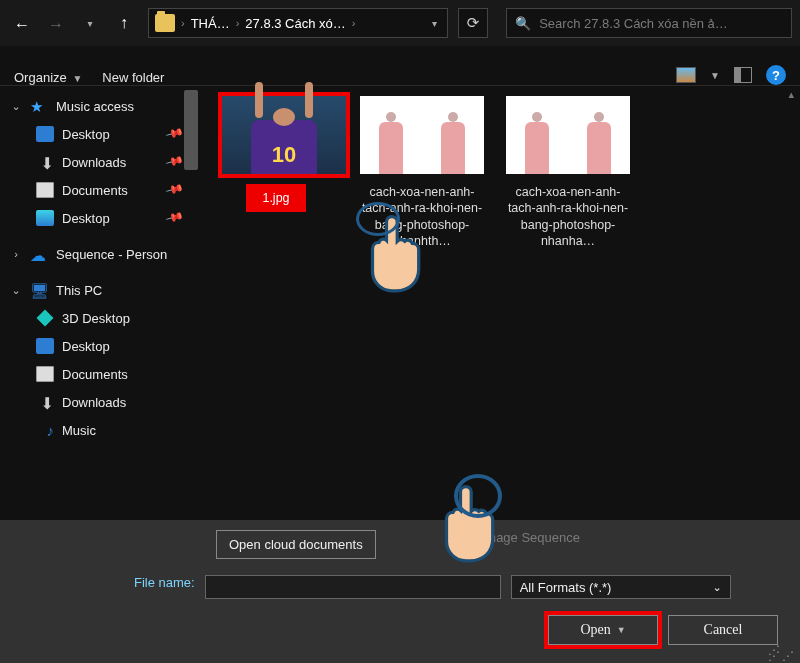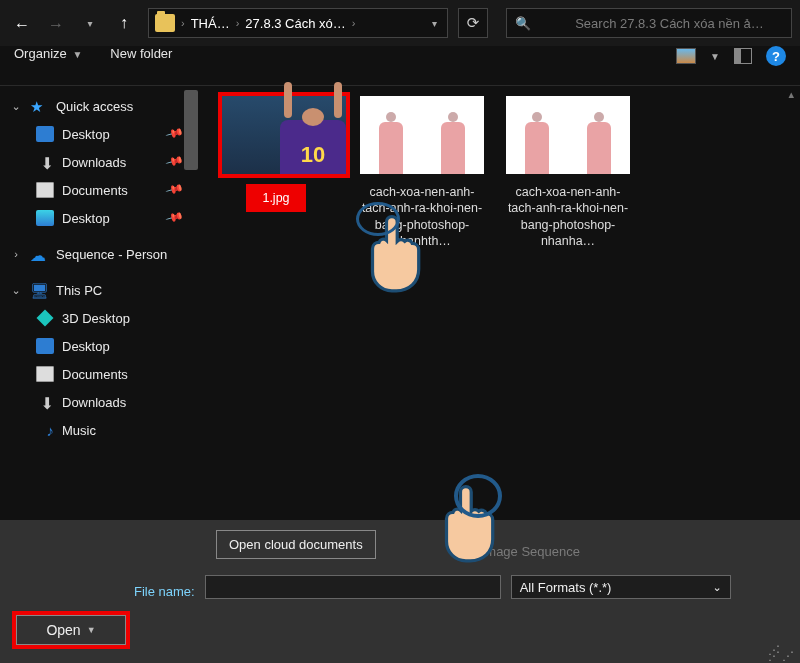--- a/index.html
+++ b/index.html
@@ -58,28 +58,28 @@
   width:30px;height:30px;border:1px solid #444;background:#111;
   display:flex;align-items:center;justify-content:center;color:#ccc;font-size:15px;
   margin-left:4px;
 }
 .searchbox {
   flex:1; height:30px; border:1px solid #444; background:#111;
   display:flex;align-items:center; padding:0 8px; gap:8px; margin-left:12px;
   color:#888;
 }
 .searchbox input {
-  background:transparent;border:none;outline:none;color:#ef4444;flex:1;font-size:13px;margin-left:36px;
+  background:transparent;border:none;outline:none;color:#ef4444;flex:1;font-size:13px;
 }
 .searchbox input::placeholder{color:#7a7a7a;}
 
 
 .toolbar {
   height:40px; background:#111;
-  display:flex;align-items:flex-start; padding:0 14px; gap:28px;
+  display:flex;align-items:flex-end; padding:0 14px; gap:20px;
   border-bottom:1px solid #2a2a2a;
 }
 .toolbar .label { color:#e5e5e5; }
 .toolbar .dropdown-caret{font-size:10px;color:#aaa;margin-left:2px;}
 .toolbar .right { margin-left:auto; display:flex; align-items:center; gap:14px;}
 .view-icon {
   width:20px;height:16px;
   background: linear-gradient(#6ab7e8,#c98a4a);
   border:1px solid #555;
 }
@@ -150,21 +150,21 @@
   background:#2c2c2c;
   position:relative;
 }
 .file-item.selected .thumb{ outline:4px solid #e00; }
 .file-item .caption{ margin-top:10px; font-size:12.5px; word-break:break-word; line-height:1.3;}
 .file-item.selected .caption{ background:#e00; padding:6px 16px; color:#fff;}
 
 
 .thumb.messi{
   background:linear-gradient(#274a6b,#1c3048);
-  display:flex;align-items:flex-end;justify-content:flex-end;margin-left:16px;
+  display:flex;align-items:flex-end;justify-content:center;margin-left:16px;
 }
 .thumb.messi .jersey{
   width:66px;height:54px;background:#4b2a8b;border-radius:8px 8px 0 0;position:relative;
 }
 .thumb.messi .jersey:before{
   content:"";position:absolute;top:-12px;left:22px;width:22px;height:18px;background:#c99070;border-radius:50%;
 }
 .thumb.messi .jersey:after{
   content:""; position:absolute; top:-38px; left:4px; width:8px;height:36px;background:#c99070;border-radius:4px;
   box-shadow: 50px 0 0 #c99070;
@@ -196,38 +196,38 @@
   content:"";position:absolute;top:-10px;left:7px;width:10px;height:10px;background:#caa;border-radius:50%;
 }
 
 
 .bottom {
   background:#323232;
   padding: 10px 16px 18px;
   display:flex;flex-direction:column;gap:16px;
   position:relative;
 }
-.bottom .row { display:flex;align-items:flex-end; gap:10px;}
+.bottom .row { display:flex;align-items:flex-start; gap:10px;}
 .cloud-btn{
   margin-left:200px;
   border:1px solid #888; background:transparent; color:#eee;
   padding:6px 12px; font-size:13px;
 }
 .chk { display:flex;align-items:center;gap:6px; color:#7a7a7a; margin-left:76px;}
 .chk .box{width:14px;height:14px;background:#ddd;border:1px solid #666;}
 .fn-label{color:#7dd3fc; margin-left:118px;}
 .fn-input{
   width:296px;height:24px;background:#1d1d1d;border:1px solid #666;outline:none;
   padding:0 6px;color:#fff;
 }
 .fmt-select{
   width:220px;height:24px;background:#1d1d1d;border:1px solid #666;color:#eee;
   display:flex;align-items:center;justify-content:space-between;padding:0 8px;font-size:13px;
 }
-.actions{display:flex;gap:10px;padding-right:6px;}
+.actions{display:flex;gap:10px;justify-content:flex-end;padding-right:6px;font-family:Liberation Serif, serif;}
 .btn{
   width:110px;height:30px;border:1px solid #888;background:transparent;color:#eee;
   display:flex;align-items:center;justify-content:center;font-size:14px;
 }
 .btn.open{outline:4px solid #e00;}
 .resize-grip{
   position:absolute;bottom:4px;right:4px;color:#999;font-size:12px;line-height:6px;letter-spacing:2px;
 }
 
 
@@ -286,21 +286,21 @@
   </div>
 
   <div class="body-area">
 
     <div class="sidebar">
       <div class="scroll-thumb"></div>
 
       <div class="tree-item root">
         <span class="chev">⌄</span>
         <span class="ic star">★</span>
-        <span>Quick access</span>
+        <span>Music access</span>
       </div>
       <div class="tree-item level2">
         <span class="ic desktop"></span>
         <span>Desktop</span>
         <span class="pin">📌</span>
       </div>
       <div class="tree-item level2">
         <span class="ic download">⬇</span>
         <span>Downloads</span>
         <span class="pin">📌</span>
@@ -405,20 +405,21 @@
       <div class="fmt-select">
         <span>All Formats (*.*)</span>
         <span style="font-size:11px;">⌄</span>
       </div>
     </div>
     <div class="actions">
       <div class="btn open">
         <span>Open</span>
         <span style="font-size:9px;margin-left:6px;color:#bbb;">▼</span>
       </div>
+      <div class="btn">Cancel</div>
     </div>
     <div class="resize-grip">⋰<br>⋰⋰</div>
   </div>
 </div>
 
 <div class="hand hand1">
   <div class="ring"></div>
   <svg viewBox="0 0 64 80">
       <path fill="#f6c9a0" stroke="#1d4d73" stroke-width="3" d="M30 8c3 0 5 2 5 5v18c2-2 5-2 7 0 2-2 6-1 7 2 3 0 6 2 6 6v18c0 12-9 20-21 20H30c-10 0-18-8-18-18V38c0-4 3-6 6-6 1-3 5-4 7-2V13c0-3 2-5 5-5z"></path>
     </svg>

